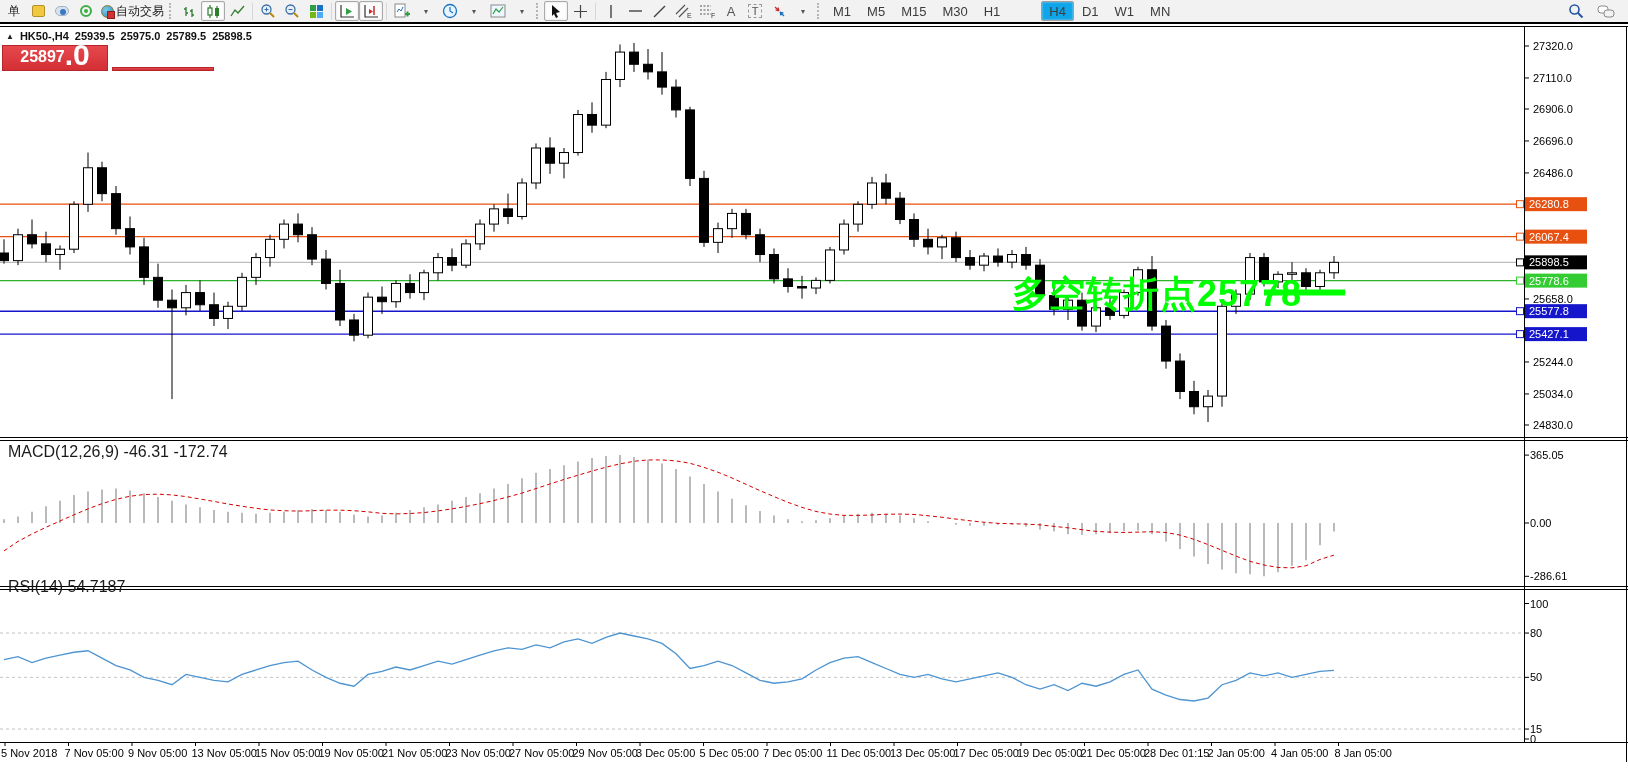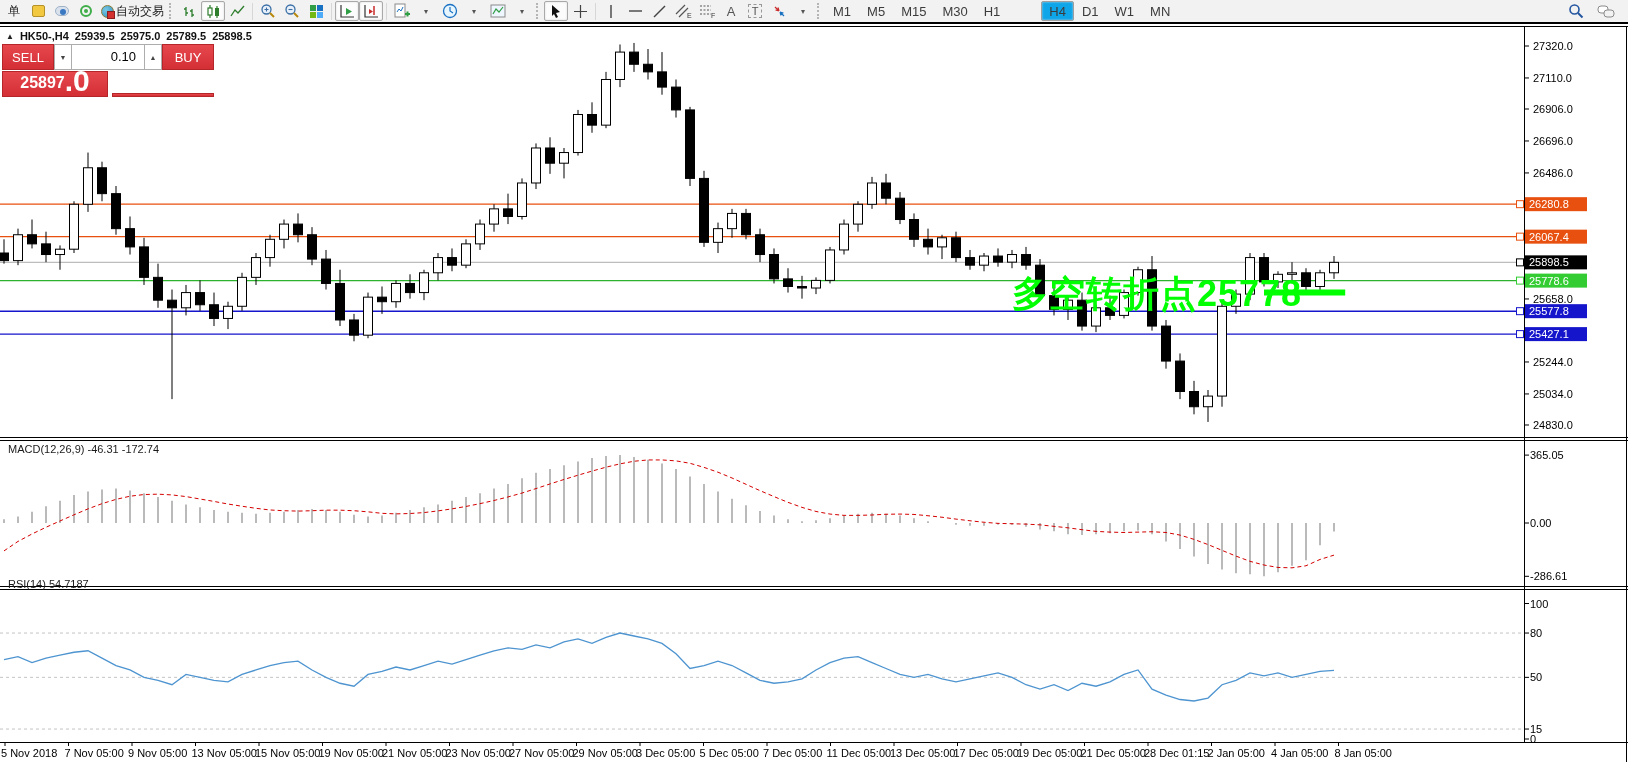--- a/index.html
+++ b/index.html
@@ -18,21 +18,21 @@
     border-radius:2px; color:#3c3c3c; font-size:13px; }
   .tf-btn.active { background:#0ea5e9; border-color:#9f9f9f; box-shadow:inset 0 0 2px #d5d5d5;margin-left:33px; }
   .tb-right { margin-left:auto; display:flex; align-items:center; gap:6px; padding-right:8px; }
   .cn { font-size:12px; color:#222; }
   
   .main { position:absolute; top:26px; left:0; width:1628px; height:736px; background:#fff; }
   svg text { font-family:"Liberation Sans", sans-serif; }
   .chart-header { position:absolute; top:4px; left:6px; font-size:11px; font-weight:bold;
     color:#111; display:flex; gap:6px; align-items:center; z-index:4; }
   .chart-header .tri { font-size:8px; color:#222; }
-  .ind-label { position:absolute; left:8px; font-size:11px; color:#1a1a1a; z-index:4; }
+  .ind-label { position:absolute; left:8px; font-size:16px; color:#1a1a1a; z-index:4; }
   .annotation { position:absolute; font-size:36px; font-weight:bold; z-index:3; letter-spacing:1px; }
   
   .trade { position:absolute; top:18px; left:2px; width:212px; z-index:5; font-family:"Liberation Sans",sans-serif; }
   .trade .row1 { display:flex; height:26px; }
   .btn-red { background:linear-gradient(#e6484e,#d32f35); border:1px solid #b5262b; color:#fff;
     font-size:13px; display:flex; align-items:center; justify-content:center; }
   .sell-btn,.buy-btn { flex:0 0 52px; }
   .spin { flex:0 0 18px; background:#fff; border:1px solid #adadad; display:flex; align-items:center;
     justify-content:center; font-size:7px; color:#444; }
   .vol { flex:1; background:#fff; border-top:1px solid #adadad; border-bottom:1px solid #adadad;
@@ -646,27 +646,20 @@
     <span>25898.5</span>
   </div>
 
   <div class="ind-label" style="top:417px;">MACD(12,26,9) -46.31 -172.74</div>
   <div class="ind-label" style="top:552px;">RSI(14) 54.7187</div>
 
   <div class="annotation" id="annotation" style="color: rgb(0, 255, 0); left: 1012px; top: 244.097px;">多空转折点25778</div>
 
   
   <div class="trade">
-    <div class="row1">
-      <button class="btn-red sell-btn">SELL</button>
-      <button class="spin">▼</button>
-      <div class="vol">0.10</div>
-      <button class="spin">▲</button>
-      <button class="btn-red buy-btn">BUY</button>
-    </div>
     <div class="row2">
       <div class="btn-red px-box px-sell">
         <span class="small">25897</span>
           <span class="big">.0</span>
       </div>
       <div class="gap4"></div>
       <div class="btn-red px-box px-buy">
         <span class="small">25910</span>
           <span class="big">.0</span>
       </div>

